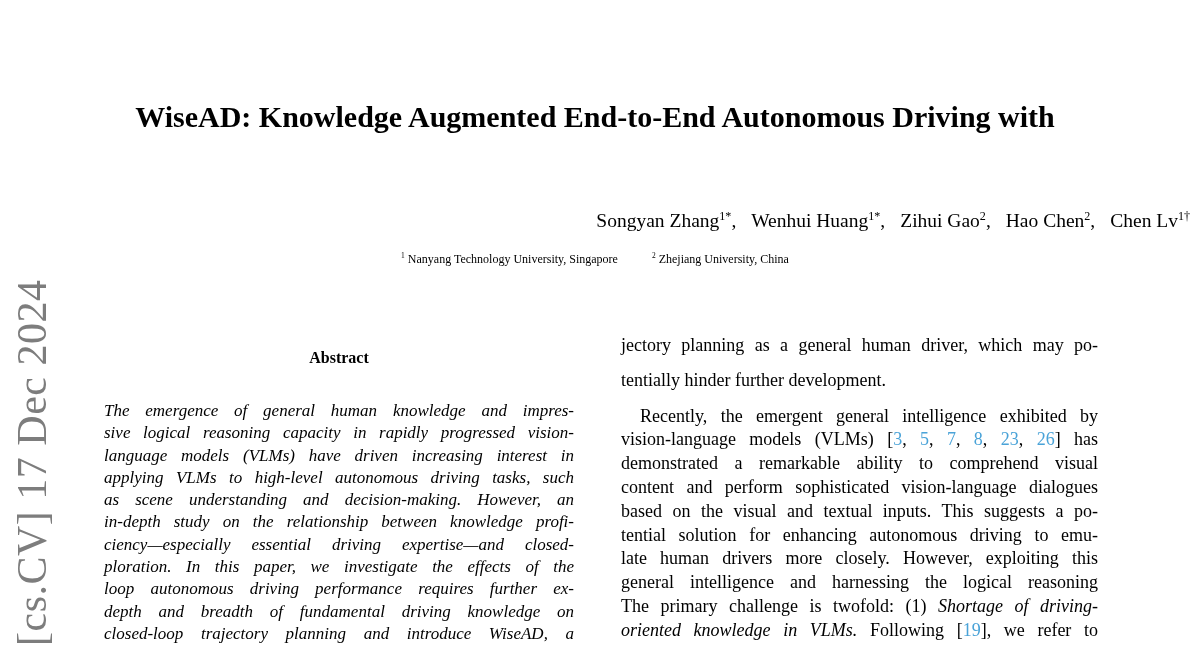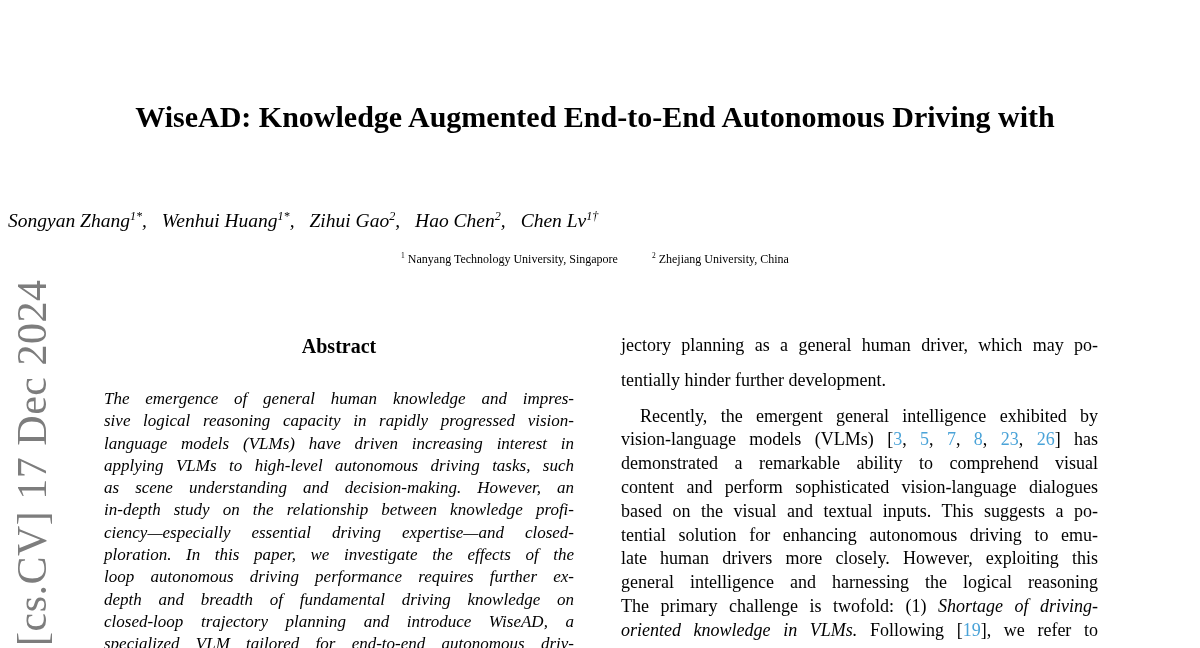--- a/index.html
+++ b/index.html
@@ -36,26 +36,25 @@
     text-align: center;
     font-weight: bold;
     font-size: 30px;
     line-height: 38px;
   }
   .title-line { white-space: nowrap; }
 
   .authors-row {
     position: absolute;
     top: 210px;
-    left: 8px;
+    left: 0;
     width: 1190px;
-    text-align: left;
+    text-align: right;
     font-size: 19.5px;
     white-space: nowrap;
-    font-style: italic;
   }
   .author + .author { margin-left: 15px; }
   .authors-row sup, .affils-row sup {
     font-size: 62%;
     vertical-align: super;
     line-height: 0;
   }
 
   .affils-row {
     position: absolute;
@@ -80,23 +79,23 @@
     left: 621px;
     top: 334px;
     width: 477px;
     font-size: 18px;
     line-height: 23.8px;
   }
 
   .abstract-heading {
     text-align: center;
     font-weight: bold;
-    font-size: 20px;
+    font-size: 16px;
     line-height: 24px;
-    margin: 0 0 30px 0;
+    margin: 12px 0 30px 0;
   }
   .abstract-body {
     font-style: italic;
     font-size: 17px;
     line-height: 22.3px;
   }
 
   .tline {
     text-align: justify;
     text-align-last: justify;

